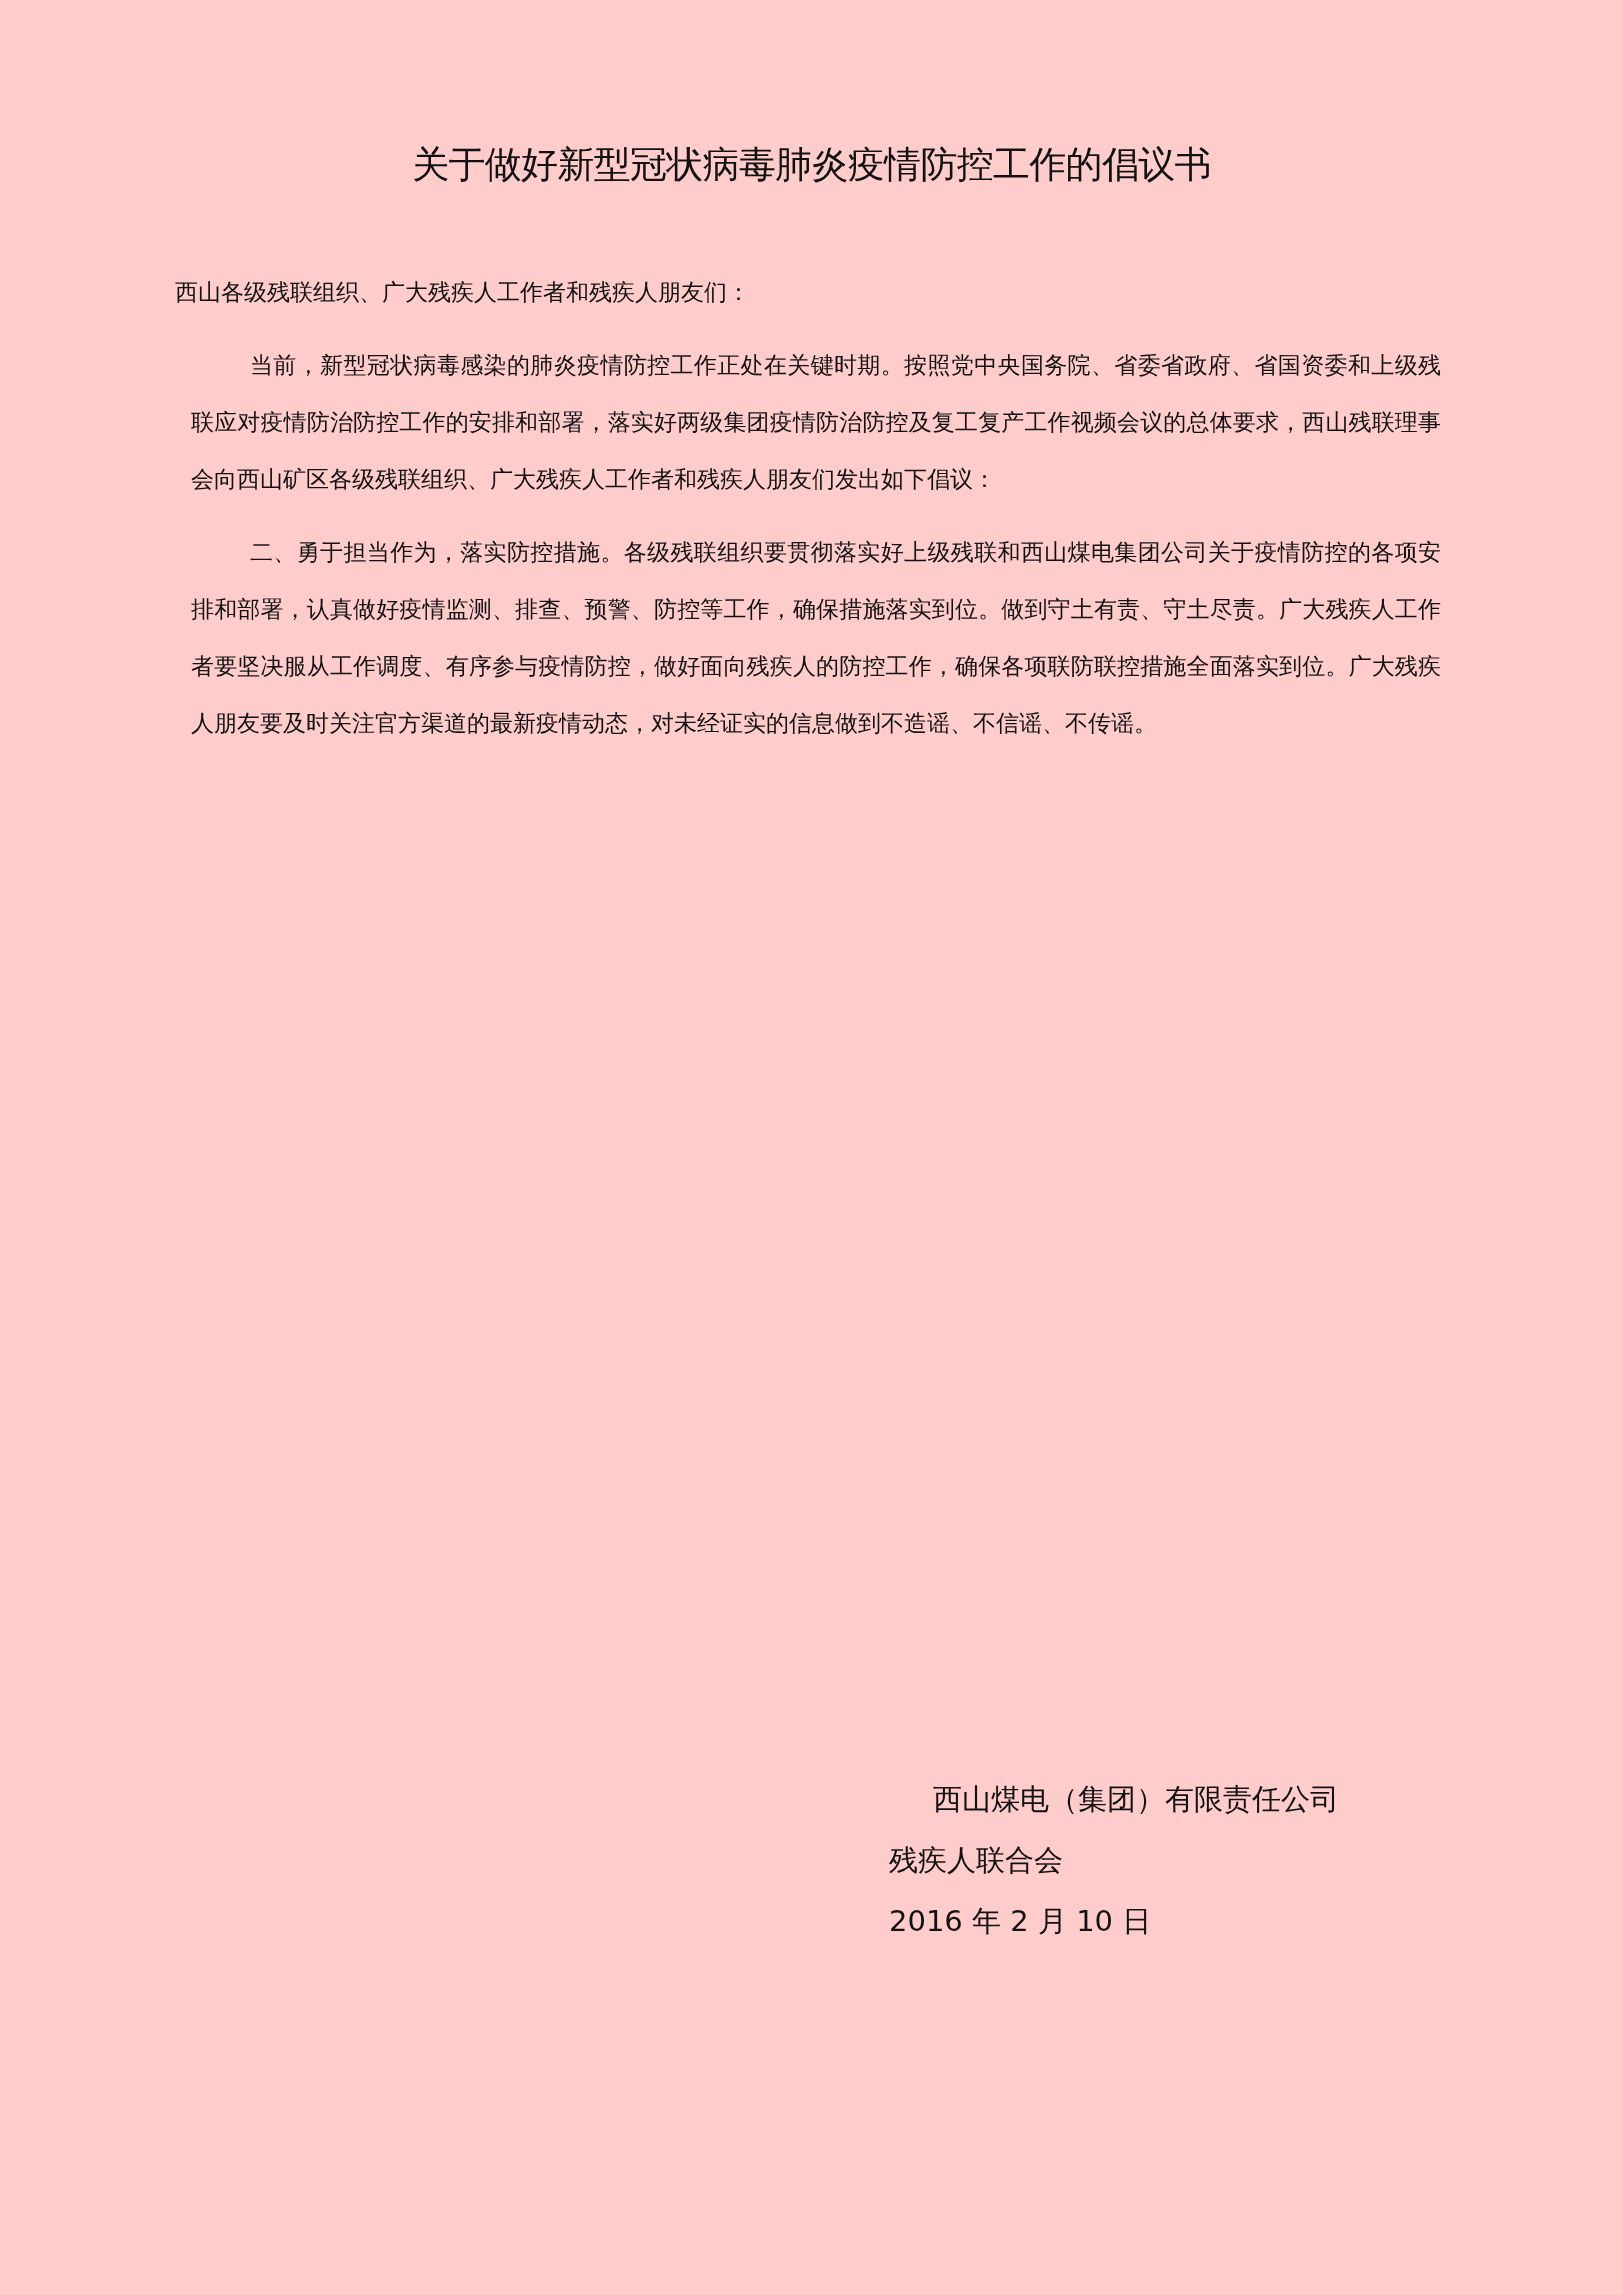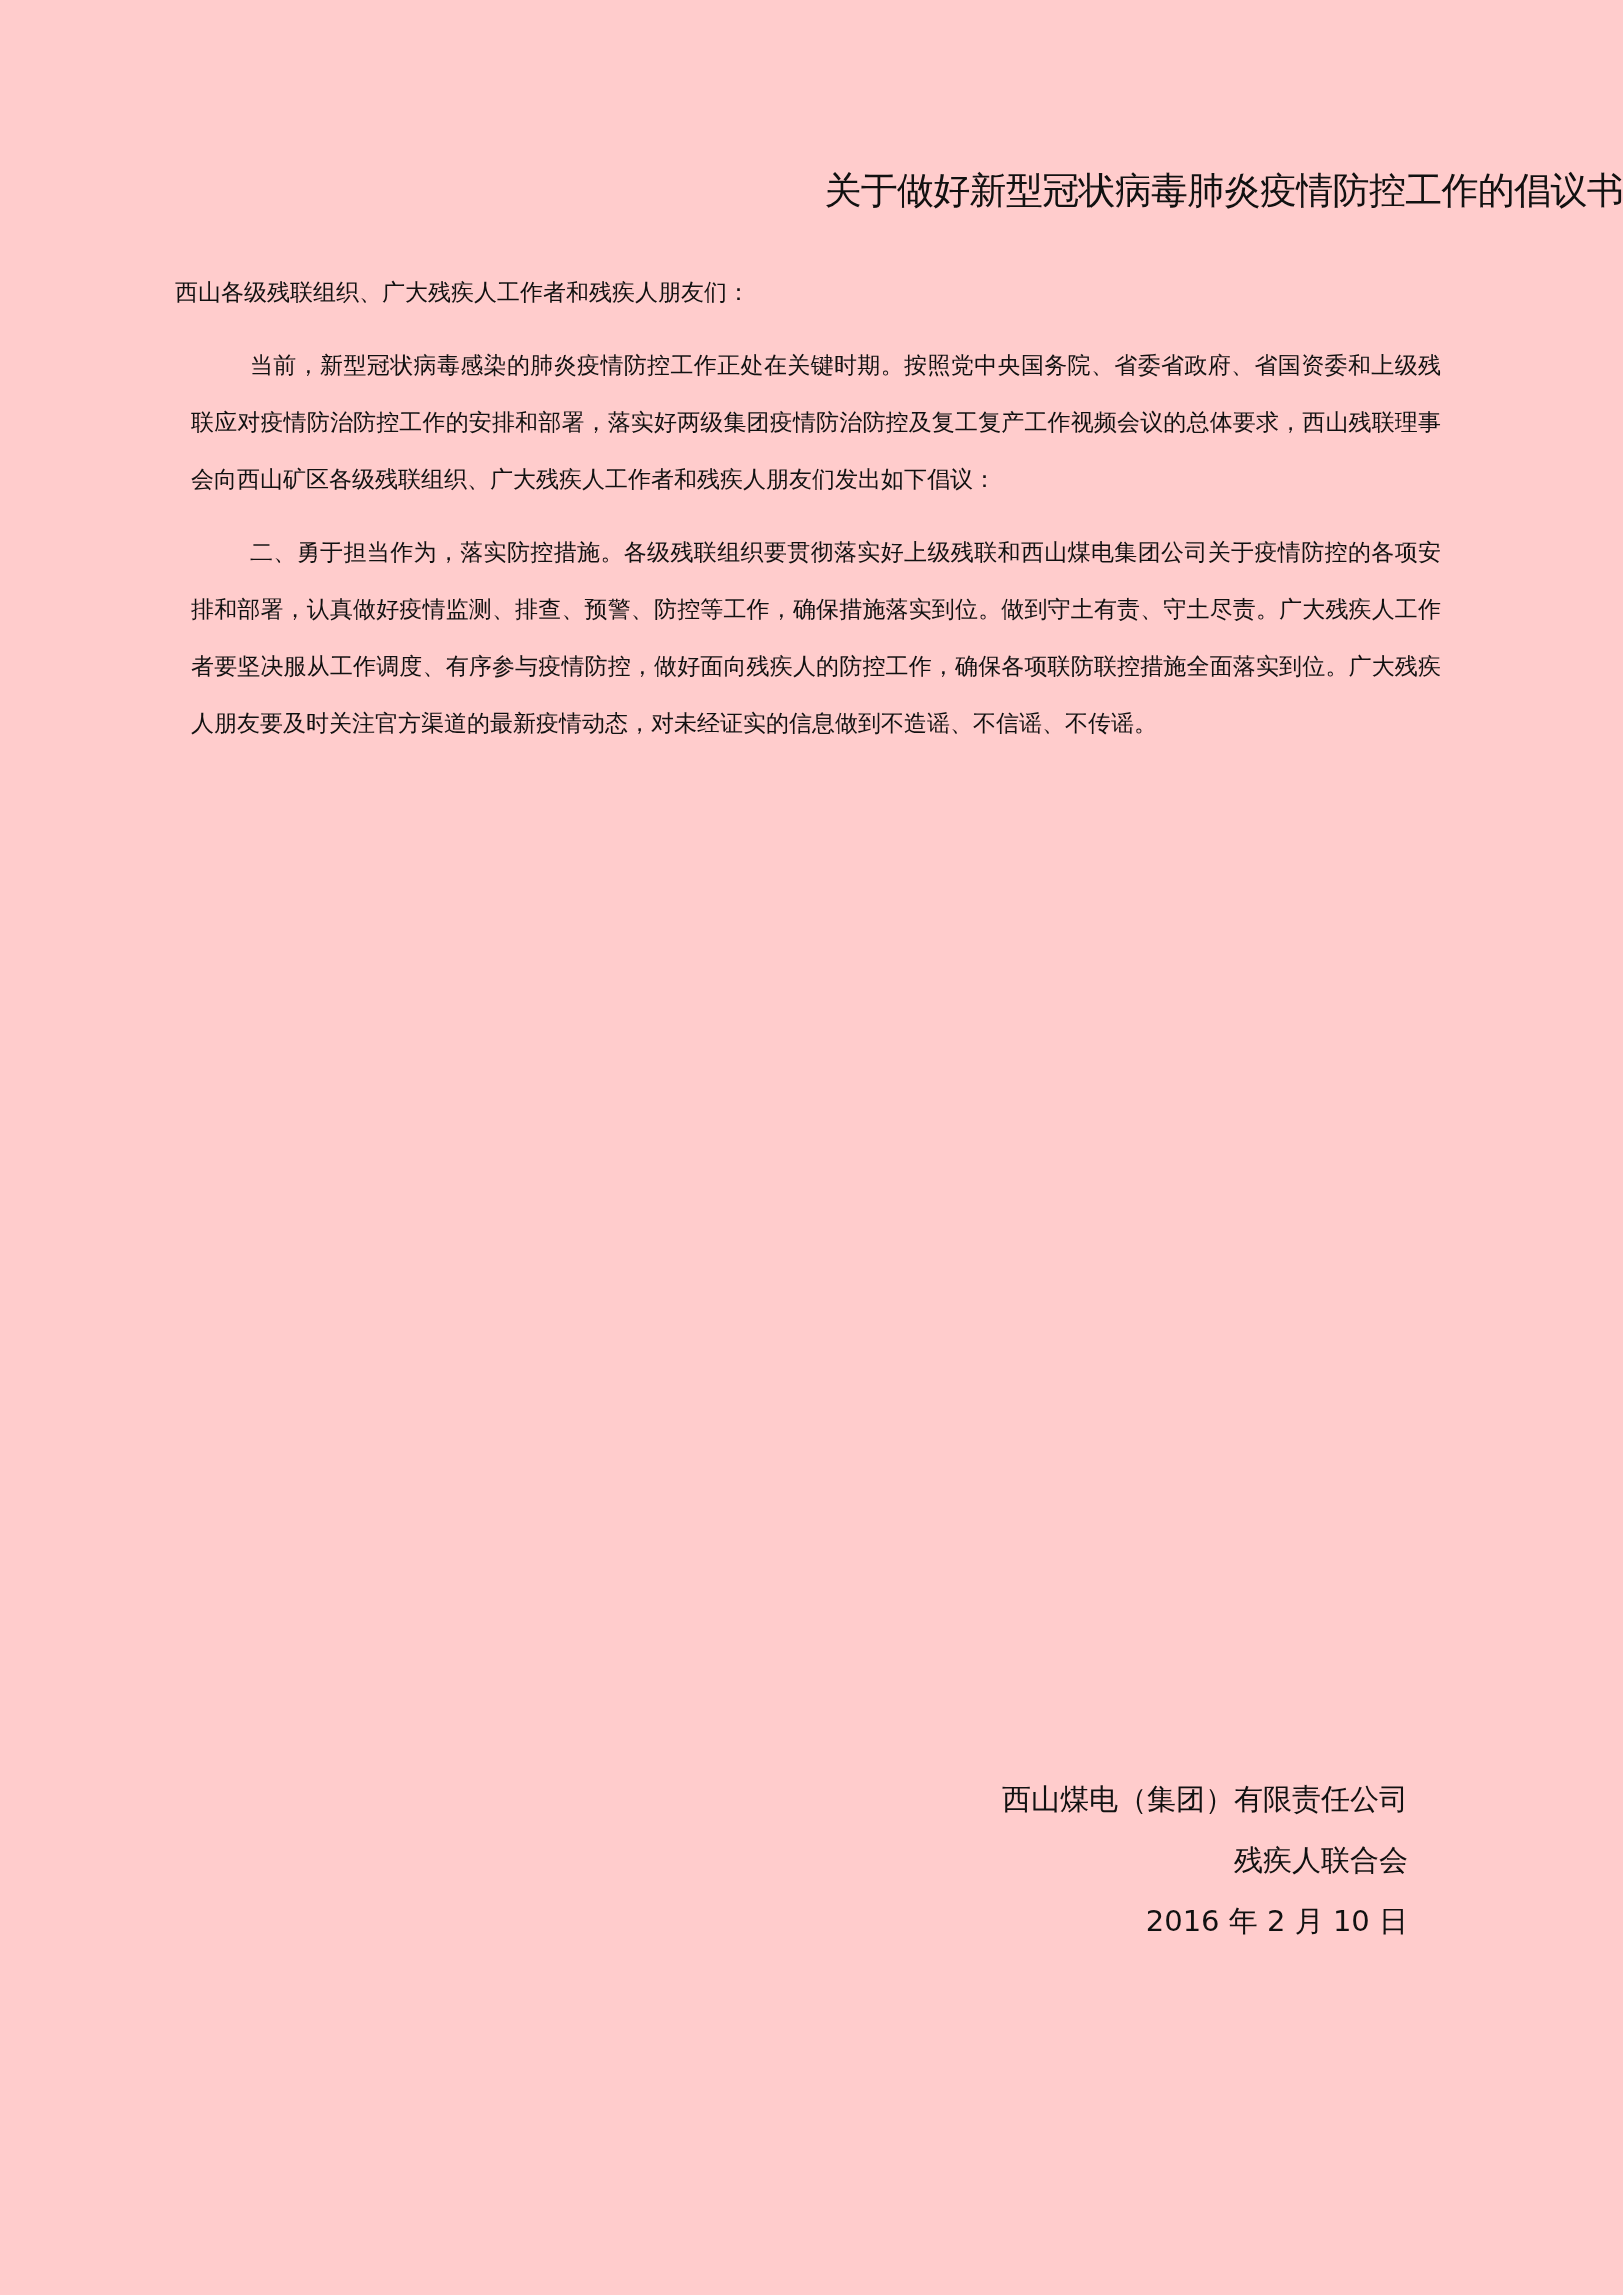--- a/index.html
+++ b/index.html
@@ -7,33 +7,32 @@
     width: 1623px; height: 2295px;
     background: #ffcccc;
     font-family: "DejaVu Sans", "Liberation Sans", sans-serif;
     color: #111;
     position: relative;
     overflow: hidden;
   }
   .page { position: absolute; left: 0; top: 0; width: 1623px; height: 2295px; }
   .title {
     position: absolute; left: 0; top: 139px; width: 1623px;
-    text-align: right; font-size: 37px; line-height: 52px;
+    text-align: center; font-size: 37px; line-height: 52px;
     letter-spacing: -0.7px;
-    margin-top: 26px;
   }
   .body {
     position: absolute; left: 175px; top: 264px; width: 1282px;
     font-size: 23px; line-height: 57px; text-align: justify;
   }
   .salutation { margin: 0; }
   .para { margin: 16px; text-indent: 59px; }
   .sign {
     position: absolute; left: 889px; top: 1769px; width: 519px;
-    font-size: 29px; line-height: 61px; text-align: right;
+    font-size: 29px; line-height: 61px; text-align: left;
   }
   .sign div { white-space: nowrap; }
   .sign .org1 { padding-left: 44px; }
 </style>
 </head>
 <body>
 
 <div class="page">
   <div class="title">关于做好新型冠状病毒肺炎疫情防控工作的倡议书</div>
 

